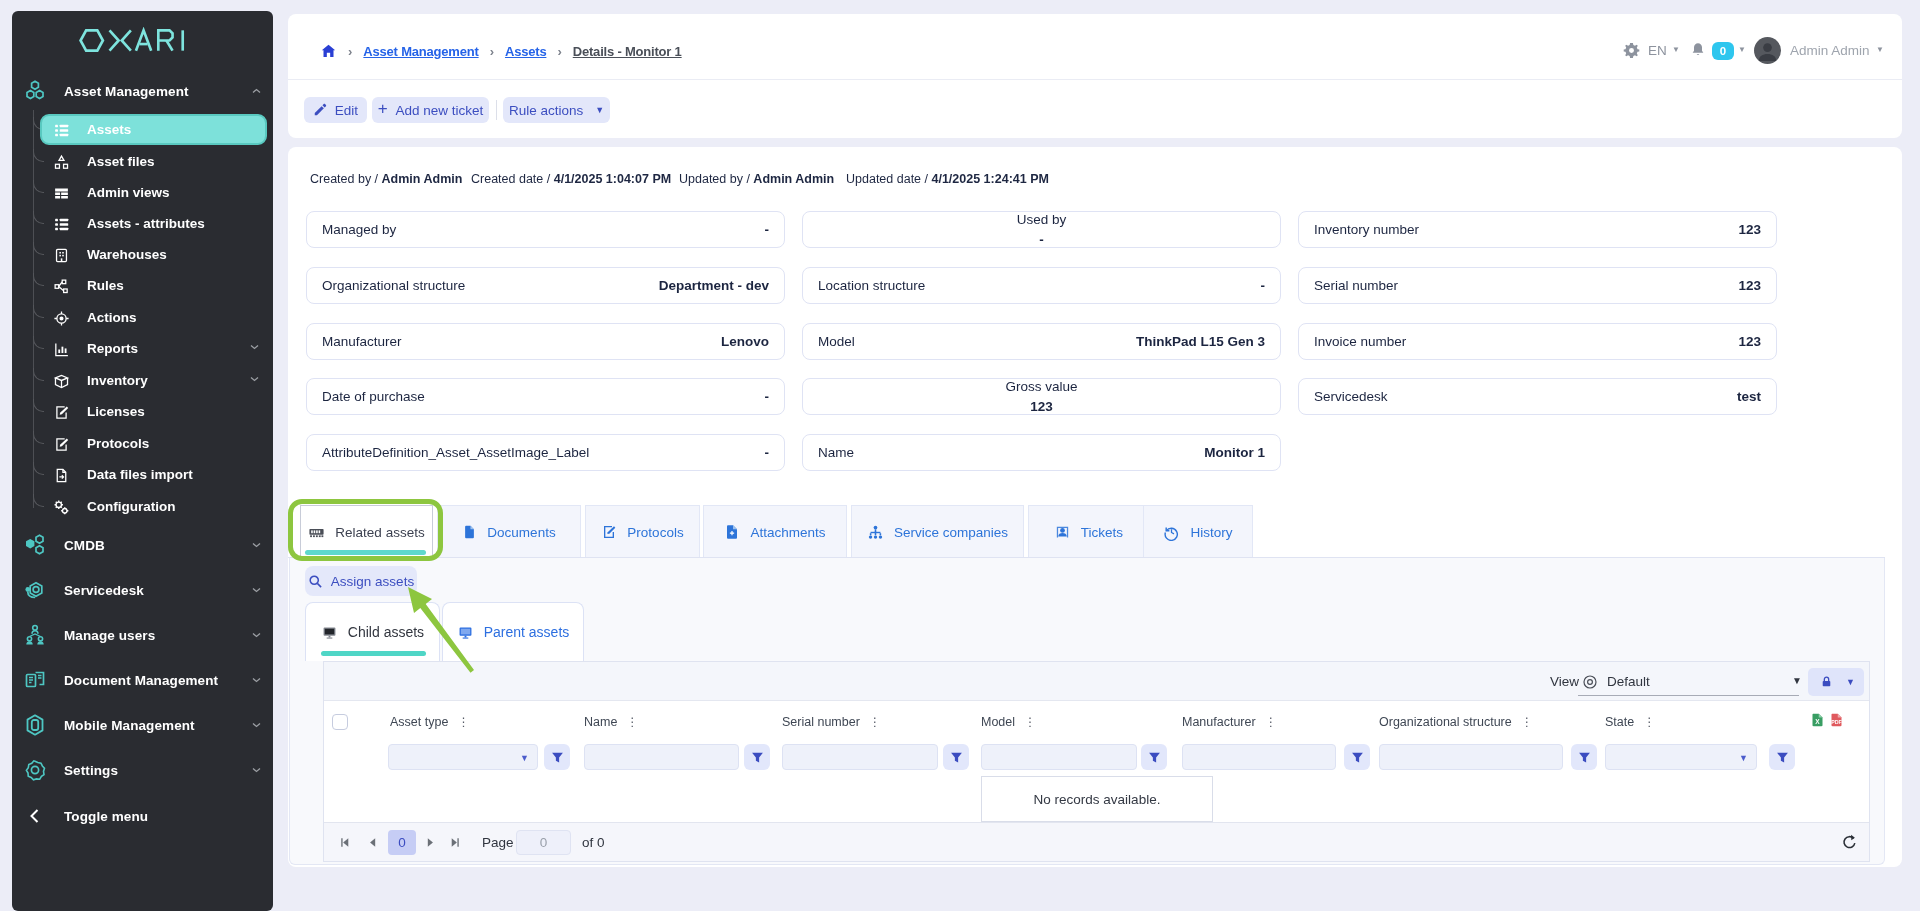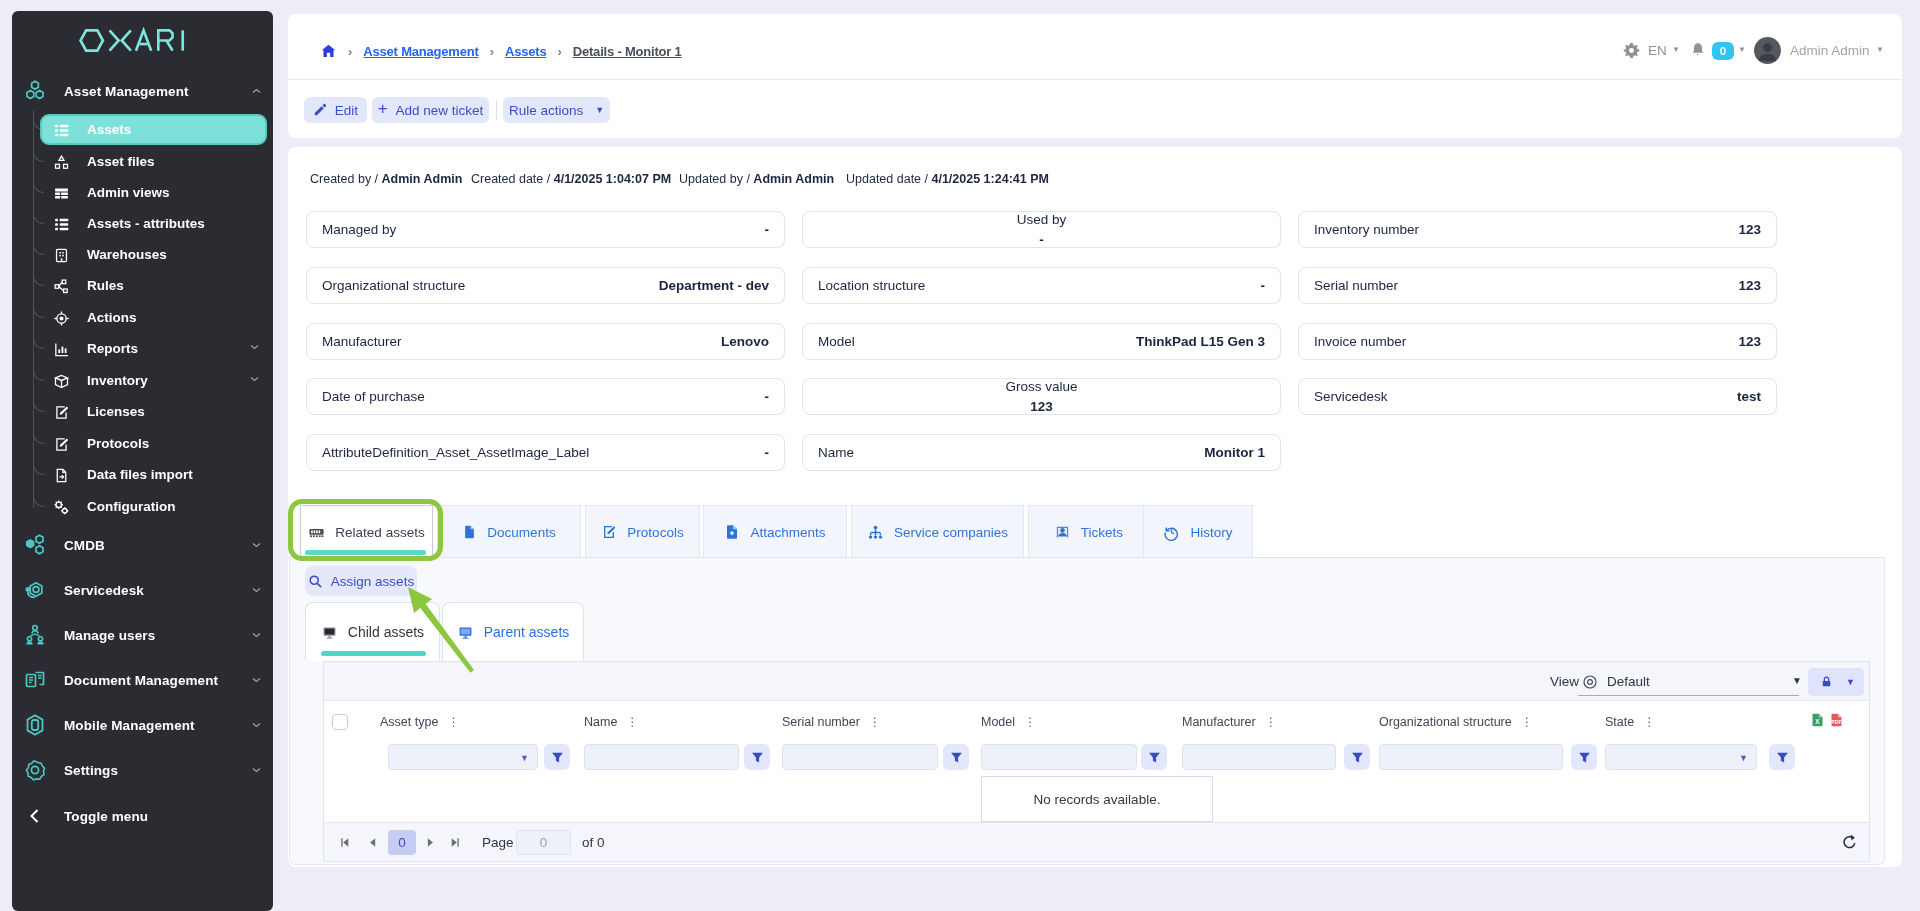--- a/index.html
+++ b/index.html
@@ -580,21 +580,21 @@
         <div style="position:absolute; left:1254px; top:33px; width:221px; height:1px; background:#a7abb6;"></div>
         <div id="lockbtn">
           <svg width="13" height="14" viewBox="0 0 24 24" fill="#3b4cc0">
               <rect x="5" y="10" width="14" height="10" rx="1.5"></rect>
               <path d="M8 10 V7 A4 4 0 0 1 16 7 V10" fill="none" stroke="#3b4cc0" stroke-width="2.4"></path>
             </svg>
           <span style="font-size:9px; color:#3b4cc0; margin-left:13px;">▼</span>
         </div>
       </div>
       <div id="checkbox"></div>
-      <div class="hdr" style="left:56px;">
+      <div class="hdr" style="left:66px;">
           <span>Asset type</span>
           <span class="kebab">⋮</span>
         </div>
       <div class="hdr" style="left:260px;">
           <span>Name</span>
           <span class="kebab">⋮</span>
         </div>
       <div class="hdr" style="left:458px;">
           <span>Serial number</span>
           <span class="kebab">⋮</span>

